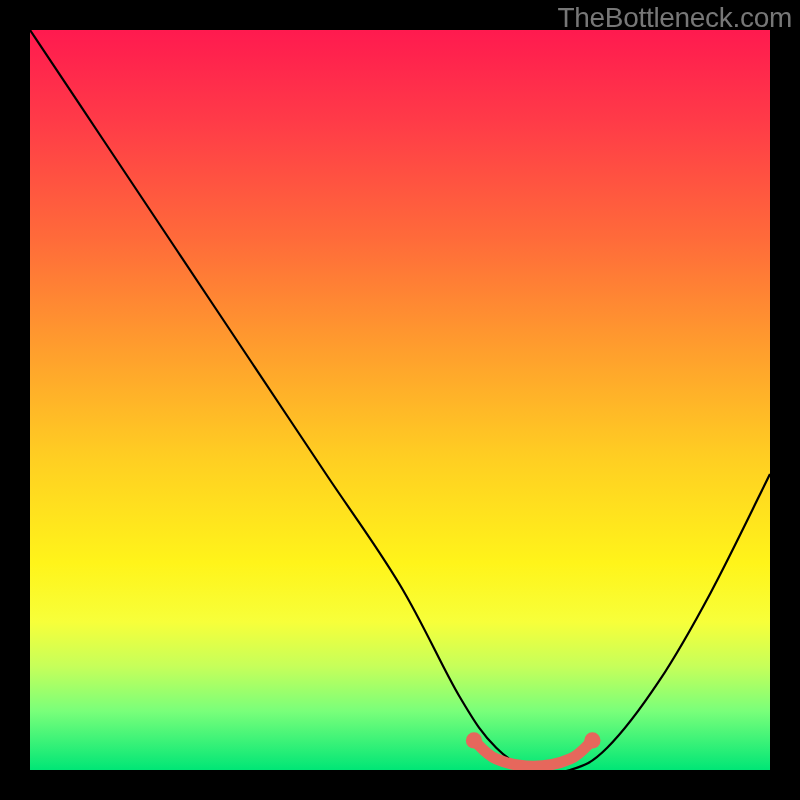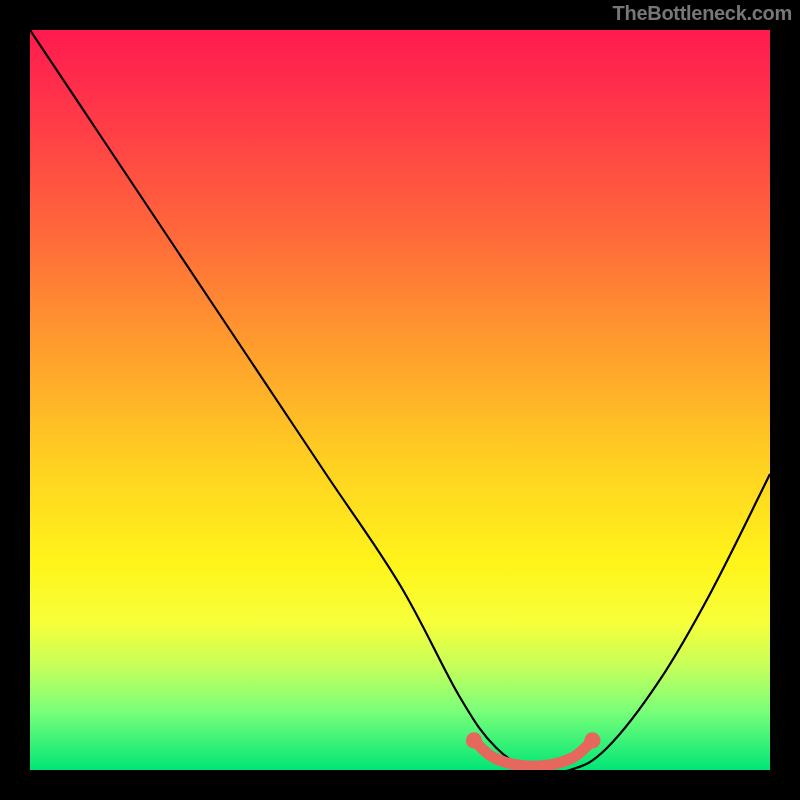--- a/index.html
+++ b/index.html
@@ -9,22 +9,22 @@
     width: 800px;
     height: 800px;
     background: #000;
   }
   .attribution {
     position: absolute;
     top: 2px;
     right: 8px;
     color: #777;
     font-family: Arial, Helvetica, sans-serif;
-    font-size: 20px;
-    font-weight: bold;
+    font-size: 28px;
+    font-weight: normal;
     letter-spacing: -0.3px;
     z-index: 5;
   }
   .plot {
     position: absolute;
     left: 30px;
     top: 30px;
     width: 740px;
     height: 740px;
     overflow: hidden;

